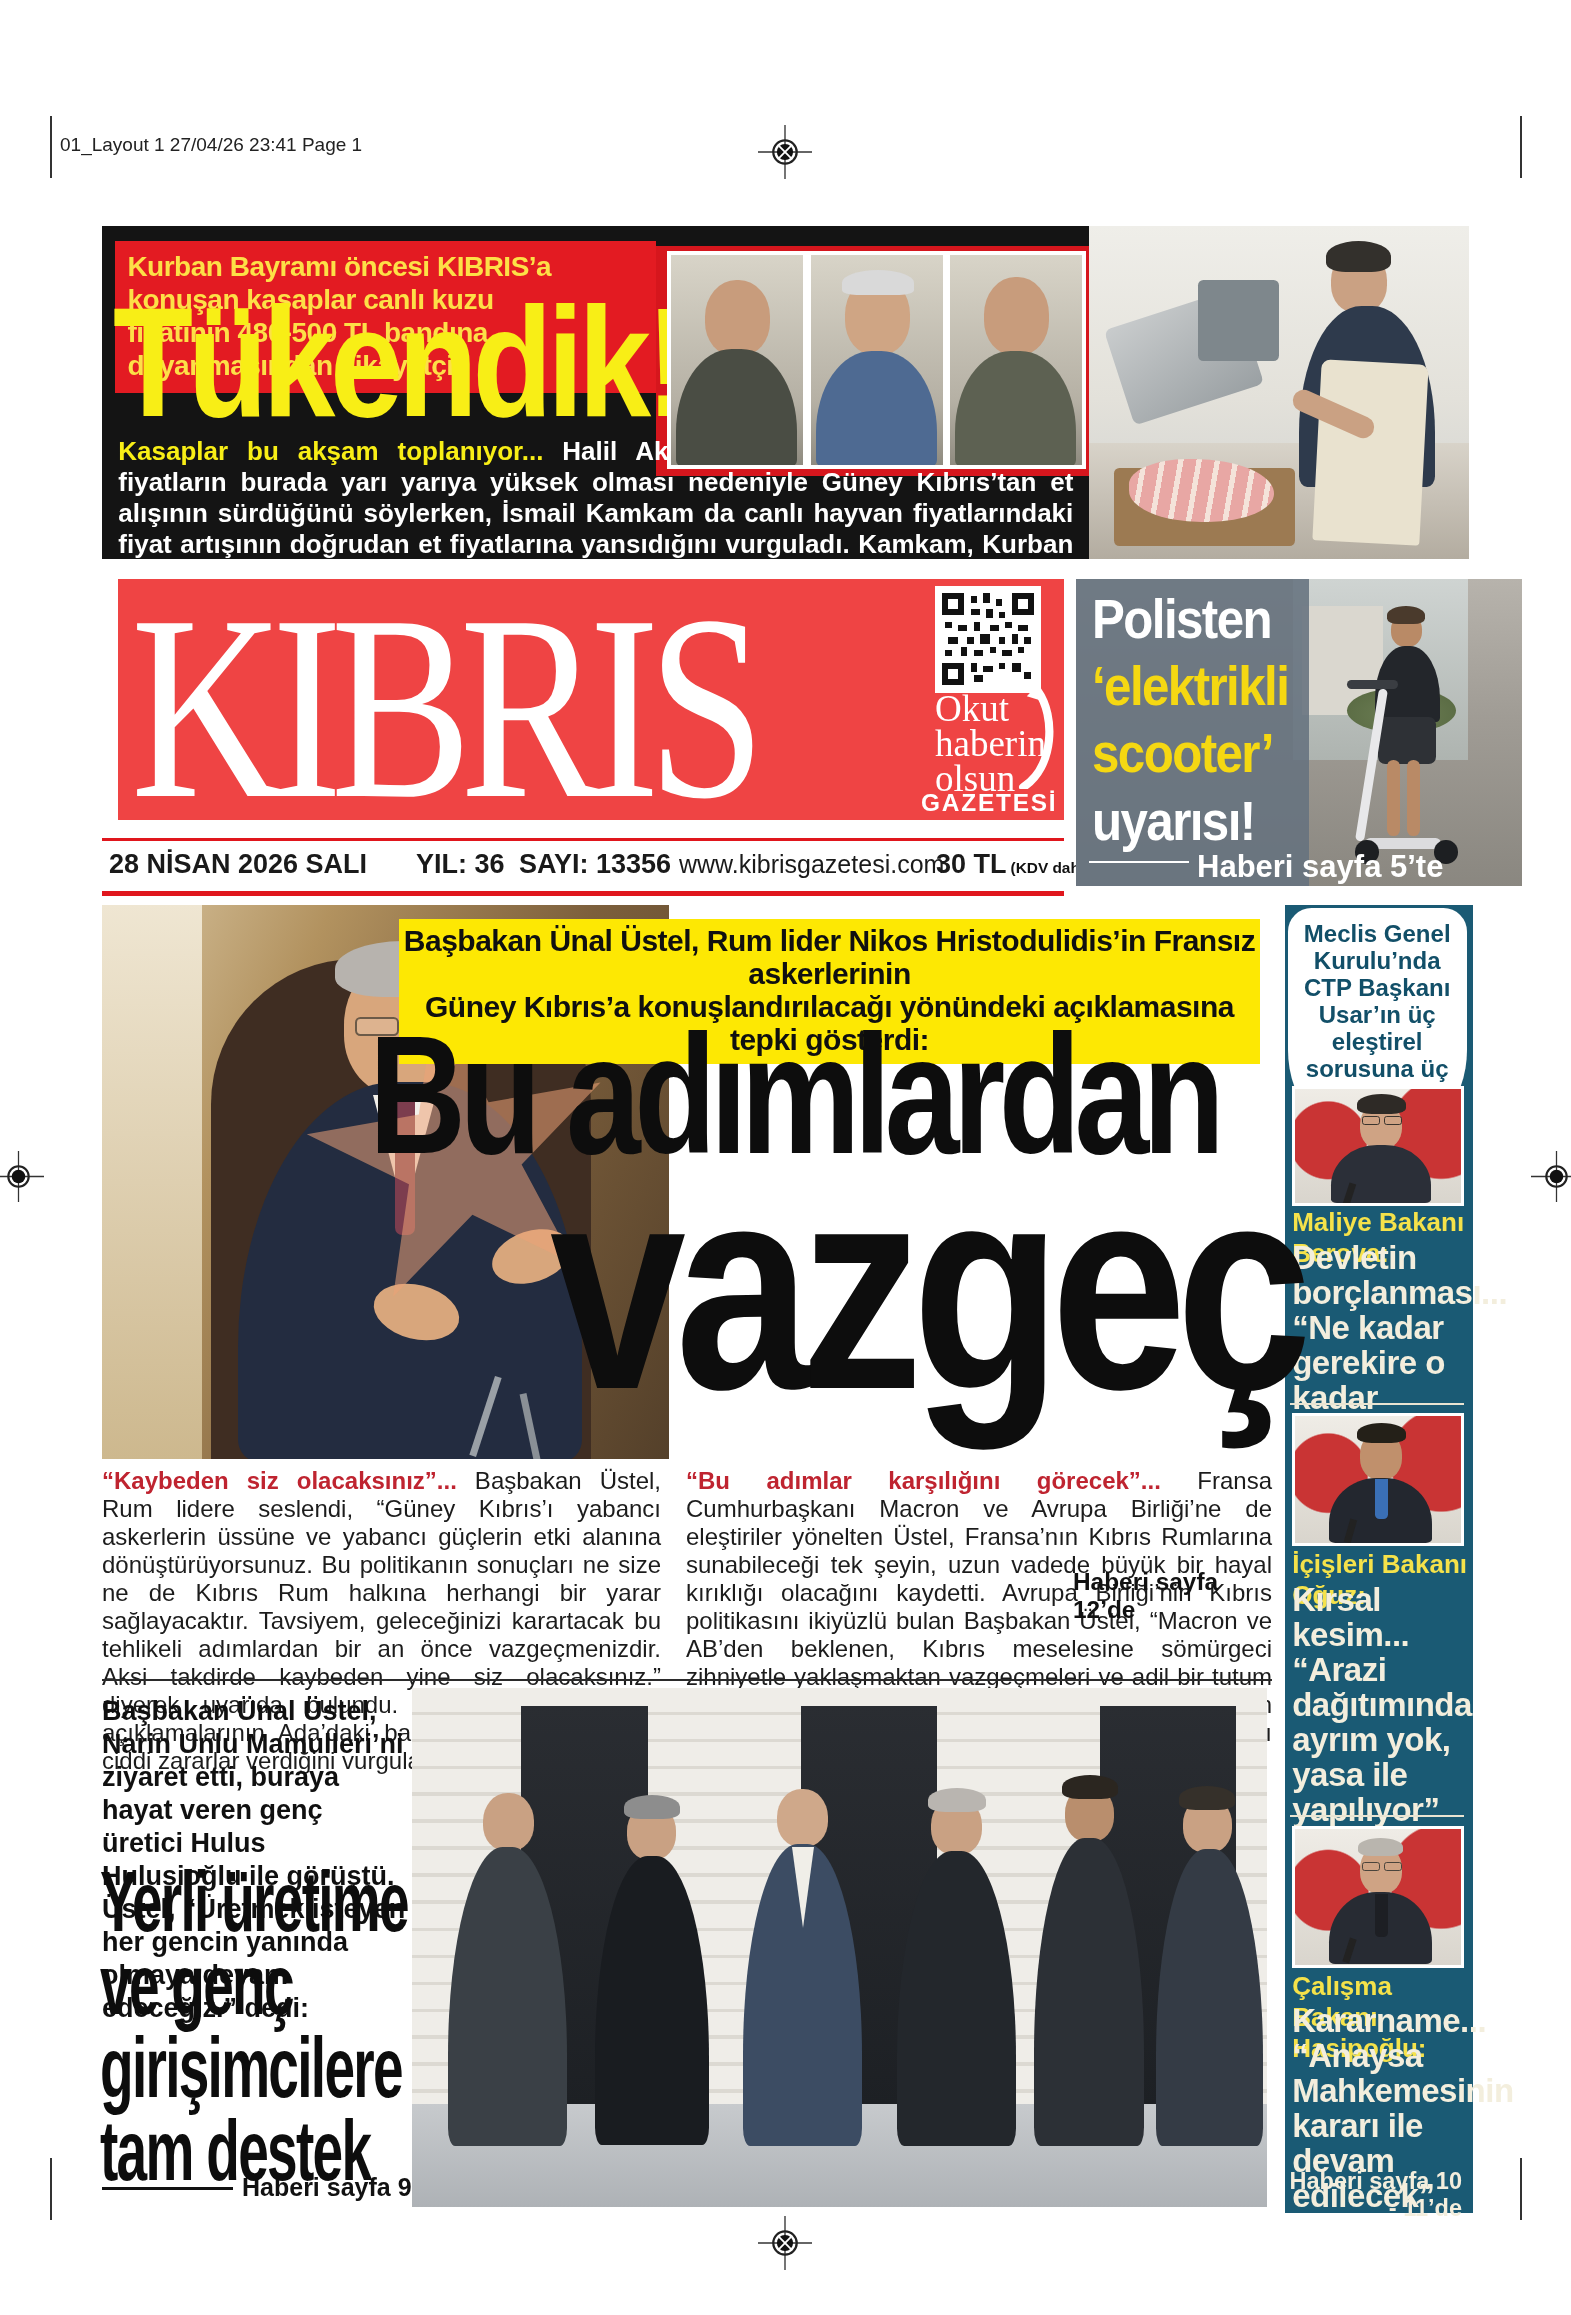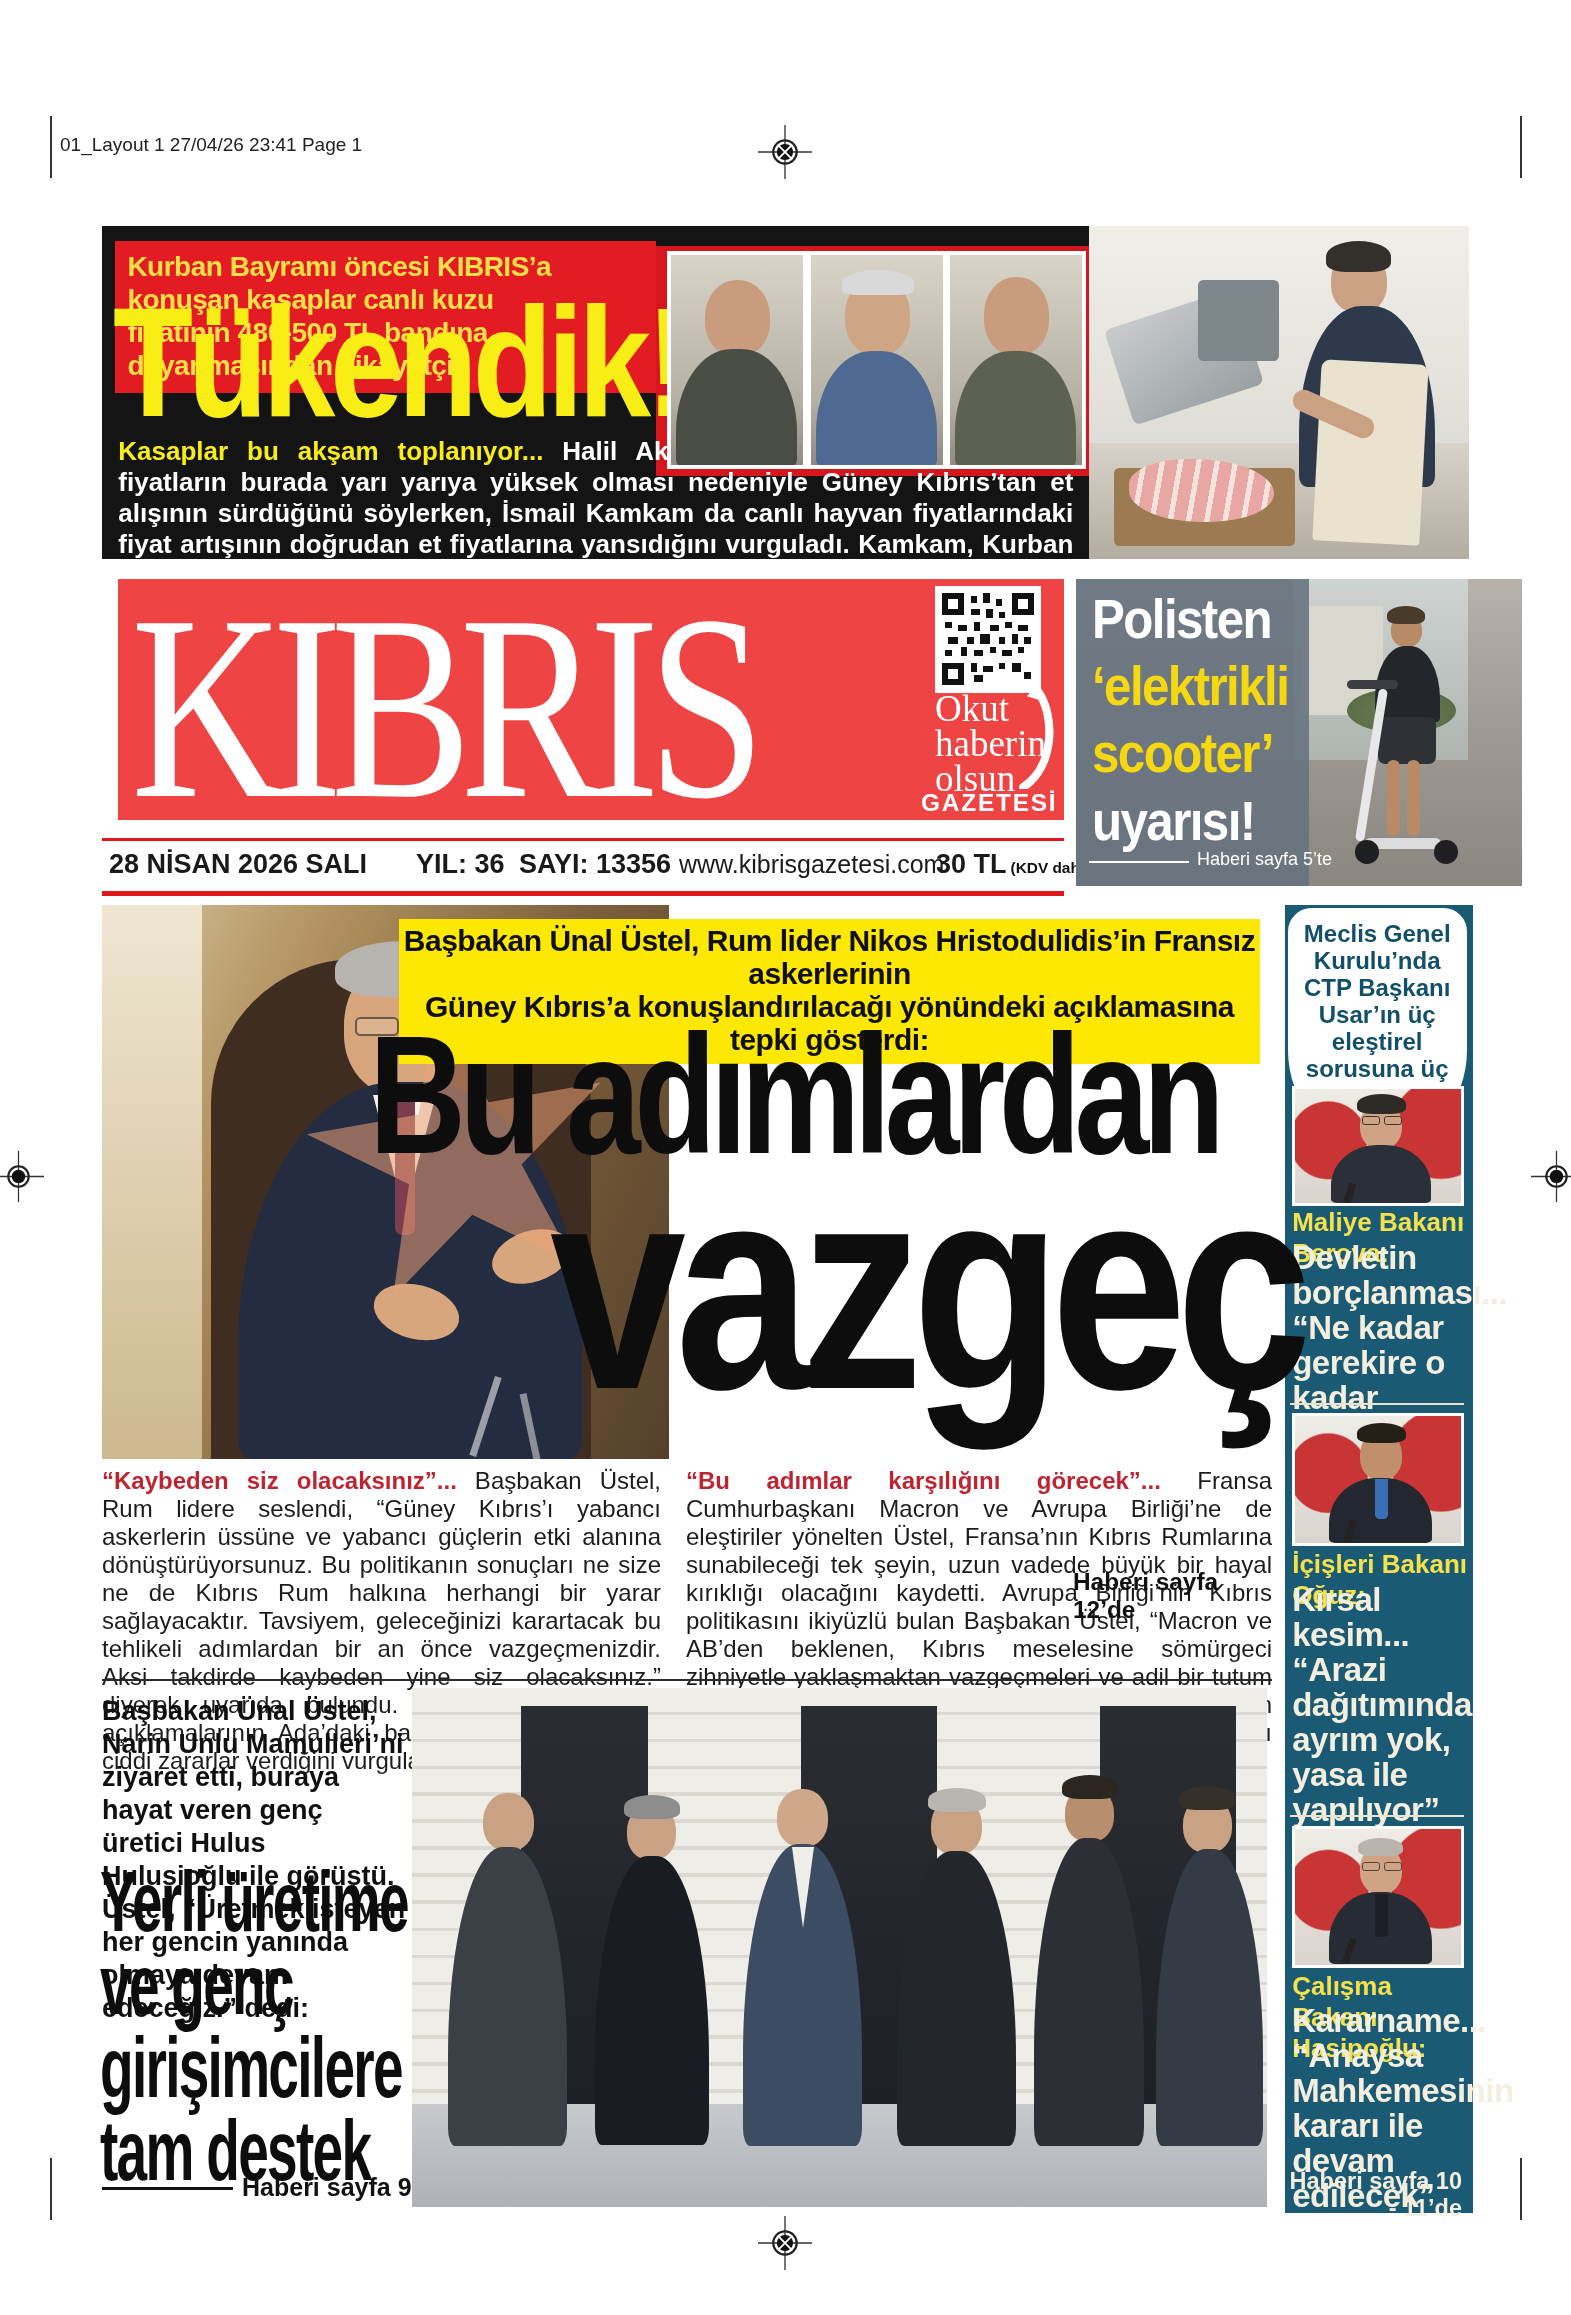--- a/index.html
+++ b/index.html
@@ -41,21 +41,21 @@
   .kdv{font-size:15.4px;font-weight:700;}
   .redrule{background:#e0161d;}
 
   
   .scooter{overflow:hidden;background:linear-gradient(180deg,#b7b3ac 0%,#a09c95 45%,#8a8780 100%);}
   .scooter-overlay{background:rgba(101,114,126,.88);}
   .sc-line{font-weight:700;font-size:56px;line-height:58px;letter-spacing:-1.8px;
            transform:scaleX(.88);transform-origin:left top;white-space:nowrap;}
   .sc-white{color:#fff;}
   .sc-yellow{color:#f5d812;}
-  .sc-footer{color:#fff;font-size:18px;font-weight:400;}
+  .sc-footer{color:#fff;font-size:31px;font-weight:700;}
   .sc-footline{background:#fff;height:1.8px;}
 
   
   .kickerbox{background:#fde803;text-align:center;padding:5.4px 0 7.2px;}
   .kickerbox div{font-size:30px;line-height:33px;font-weight:700;color:#101010;letter-spacing:-0.5px;}
   .star-mark{font-size:389px;line-height:1;color:rgba(236,162,118,.55);transform:rotate(-10deg);}
   .mh1{font-size:168px;font-weight:700;color:#0d0d0d;line-height:1;letter-spacing:-8.1px;
        transform:scaleX(.8);transform-origin:left top;white-space:nowrap;}
   .mh2{font-size:291px;font-weight:700;color:#0d0d0d;line-height:1;letter-spacing:-12.7px;
        transform:scaleX(.84);transform-origin:left top;white-space:nowrap;}

